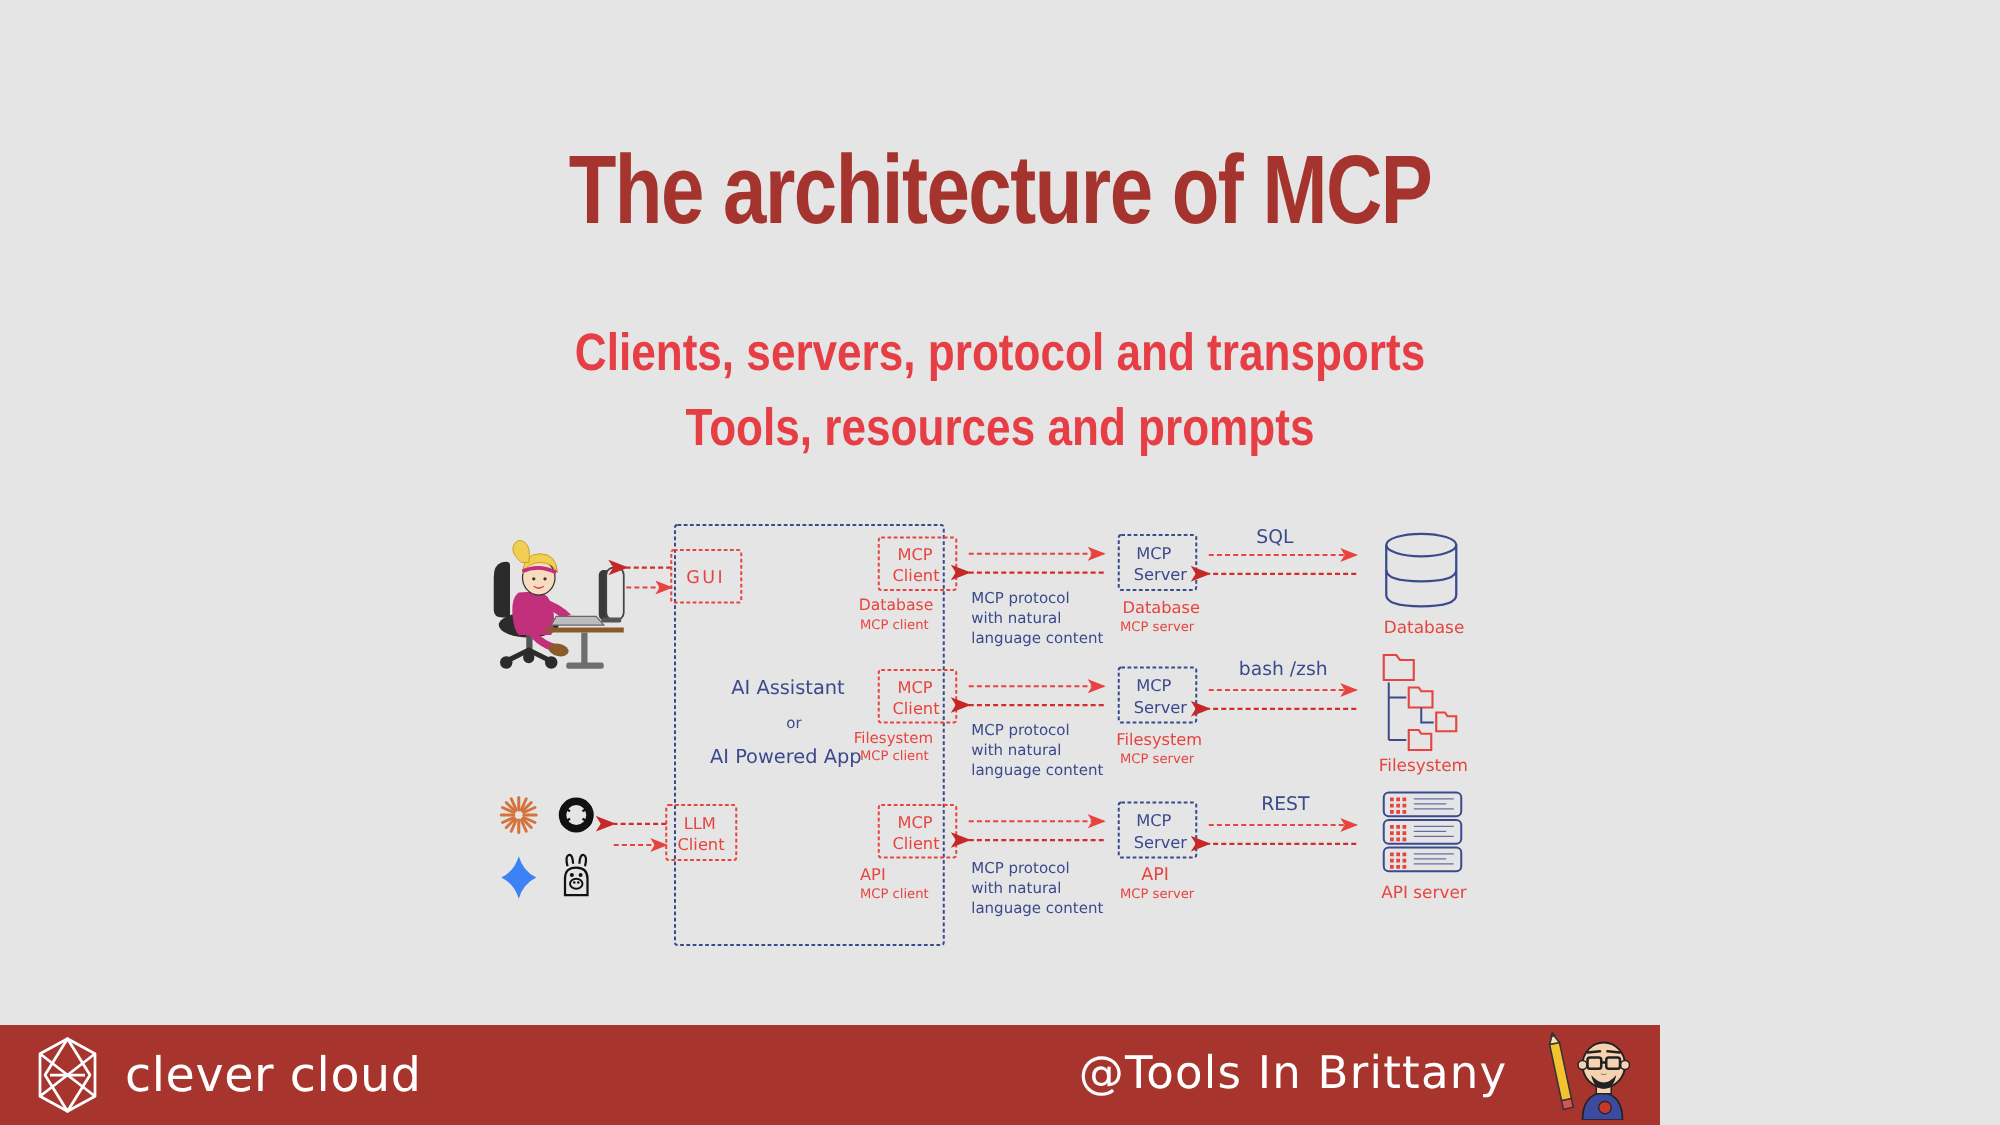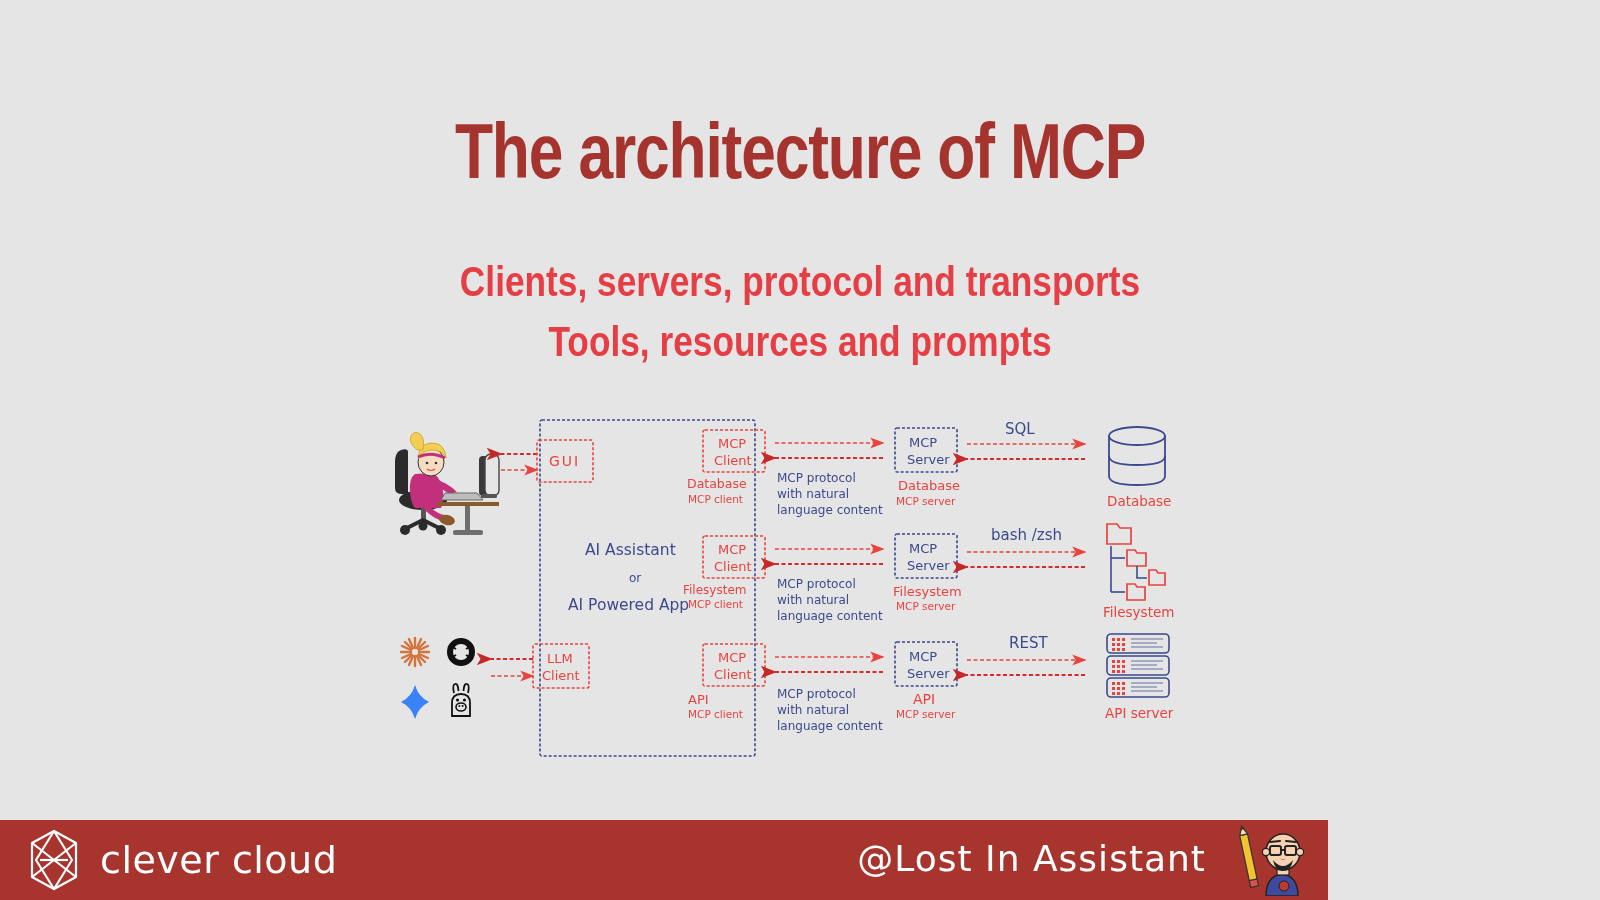--- a/index.html
+++ b/index.html
@@ -397,21 +397,21 @@
     <svg class="footer-logo" viewBox="0 0 64 64">
       <g fill="none" stroke="#ffffff" stroke-width="2.2" stroke-linejoin="round">
         <path d="M32,3 L54,15 L54,49 L32,61 L10,49 L10,15 Z"></path>
         <path d="M32,3 L14,32 L32,61 L50,32 Z"></path>
         <path d="M10,15 L32,32 L54,15"></path>
         <path d="M10,49 L32,32 L54,49"></path>
         <line x1="18" y1="32" x2="46" y2="32"></line>
       </g>
     </svg>
     <div class="footer-brand">clever cloud</div>
-    <div class="footer-handle">@Lost In Assistant</div>
+    <div class="footer-handle">@Tools In Brittany</div>
     <svg class="footer-avatar" viewBox="0 0 84 72">
 
       <g transform="rotate(-12 20 36)">
         <rect x="15" y="10" width="8" height="46" fill="#F2C230" stroke="#333" stroke-width="1.2"></rect>
         <path d="M15,10 l4,-8 l4,8 Z" fill="#F6E3B0" stroke="#333" stroke-width="1.2"></path>
         <path d="M16.6,4.5 l2.4,-4.5 l2.4,4.5 Z" fill="#333"></path>
         <rect x="15" y="56" width="8" height="7" fill="#D9534F" stroke="#333" stroke-width="1.2"></rect>
       </g>
 
       <path d="M36,72 q0,-20 16,-22 q16,2 16,22 Z" fill="#3D4A9E" stroke="#222" stroke-width="1.4"></path>

